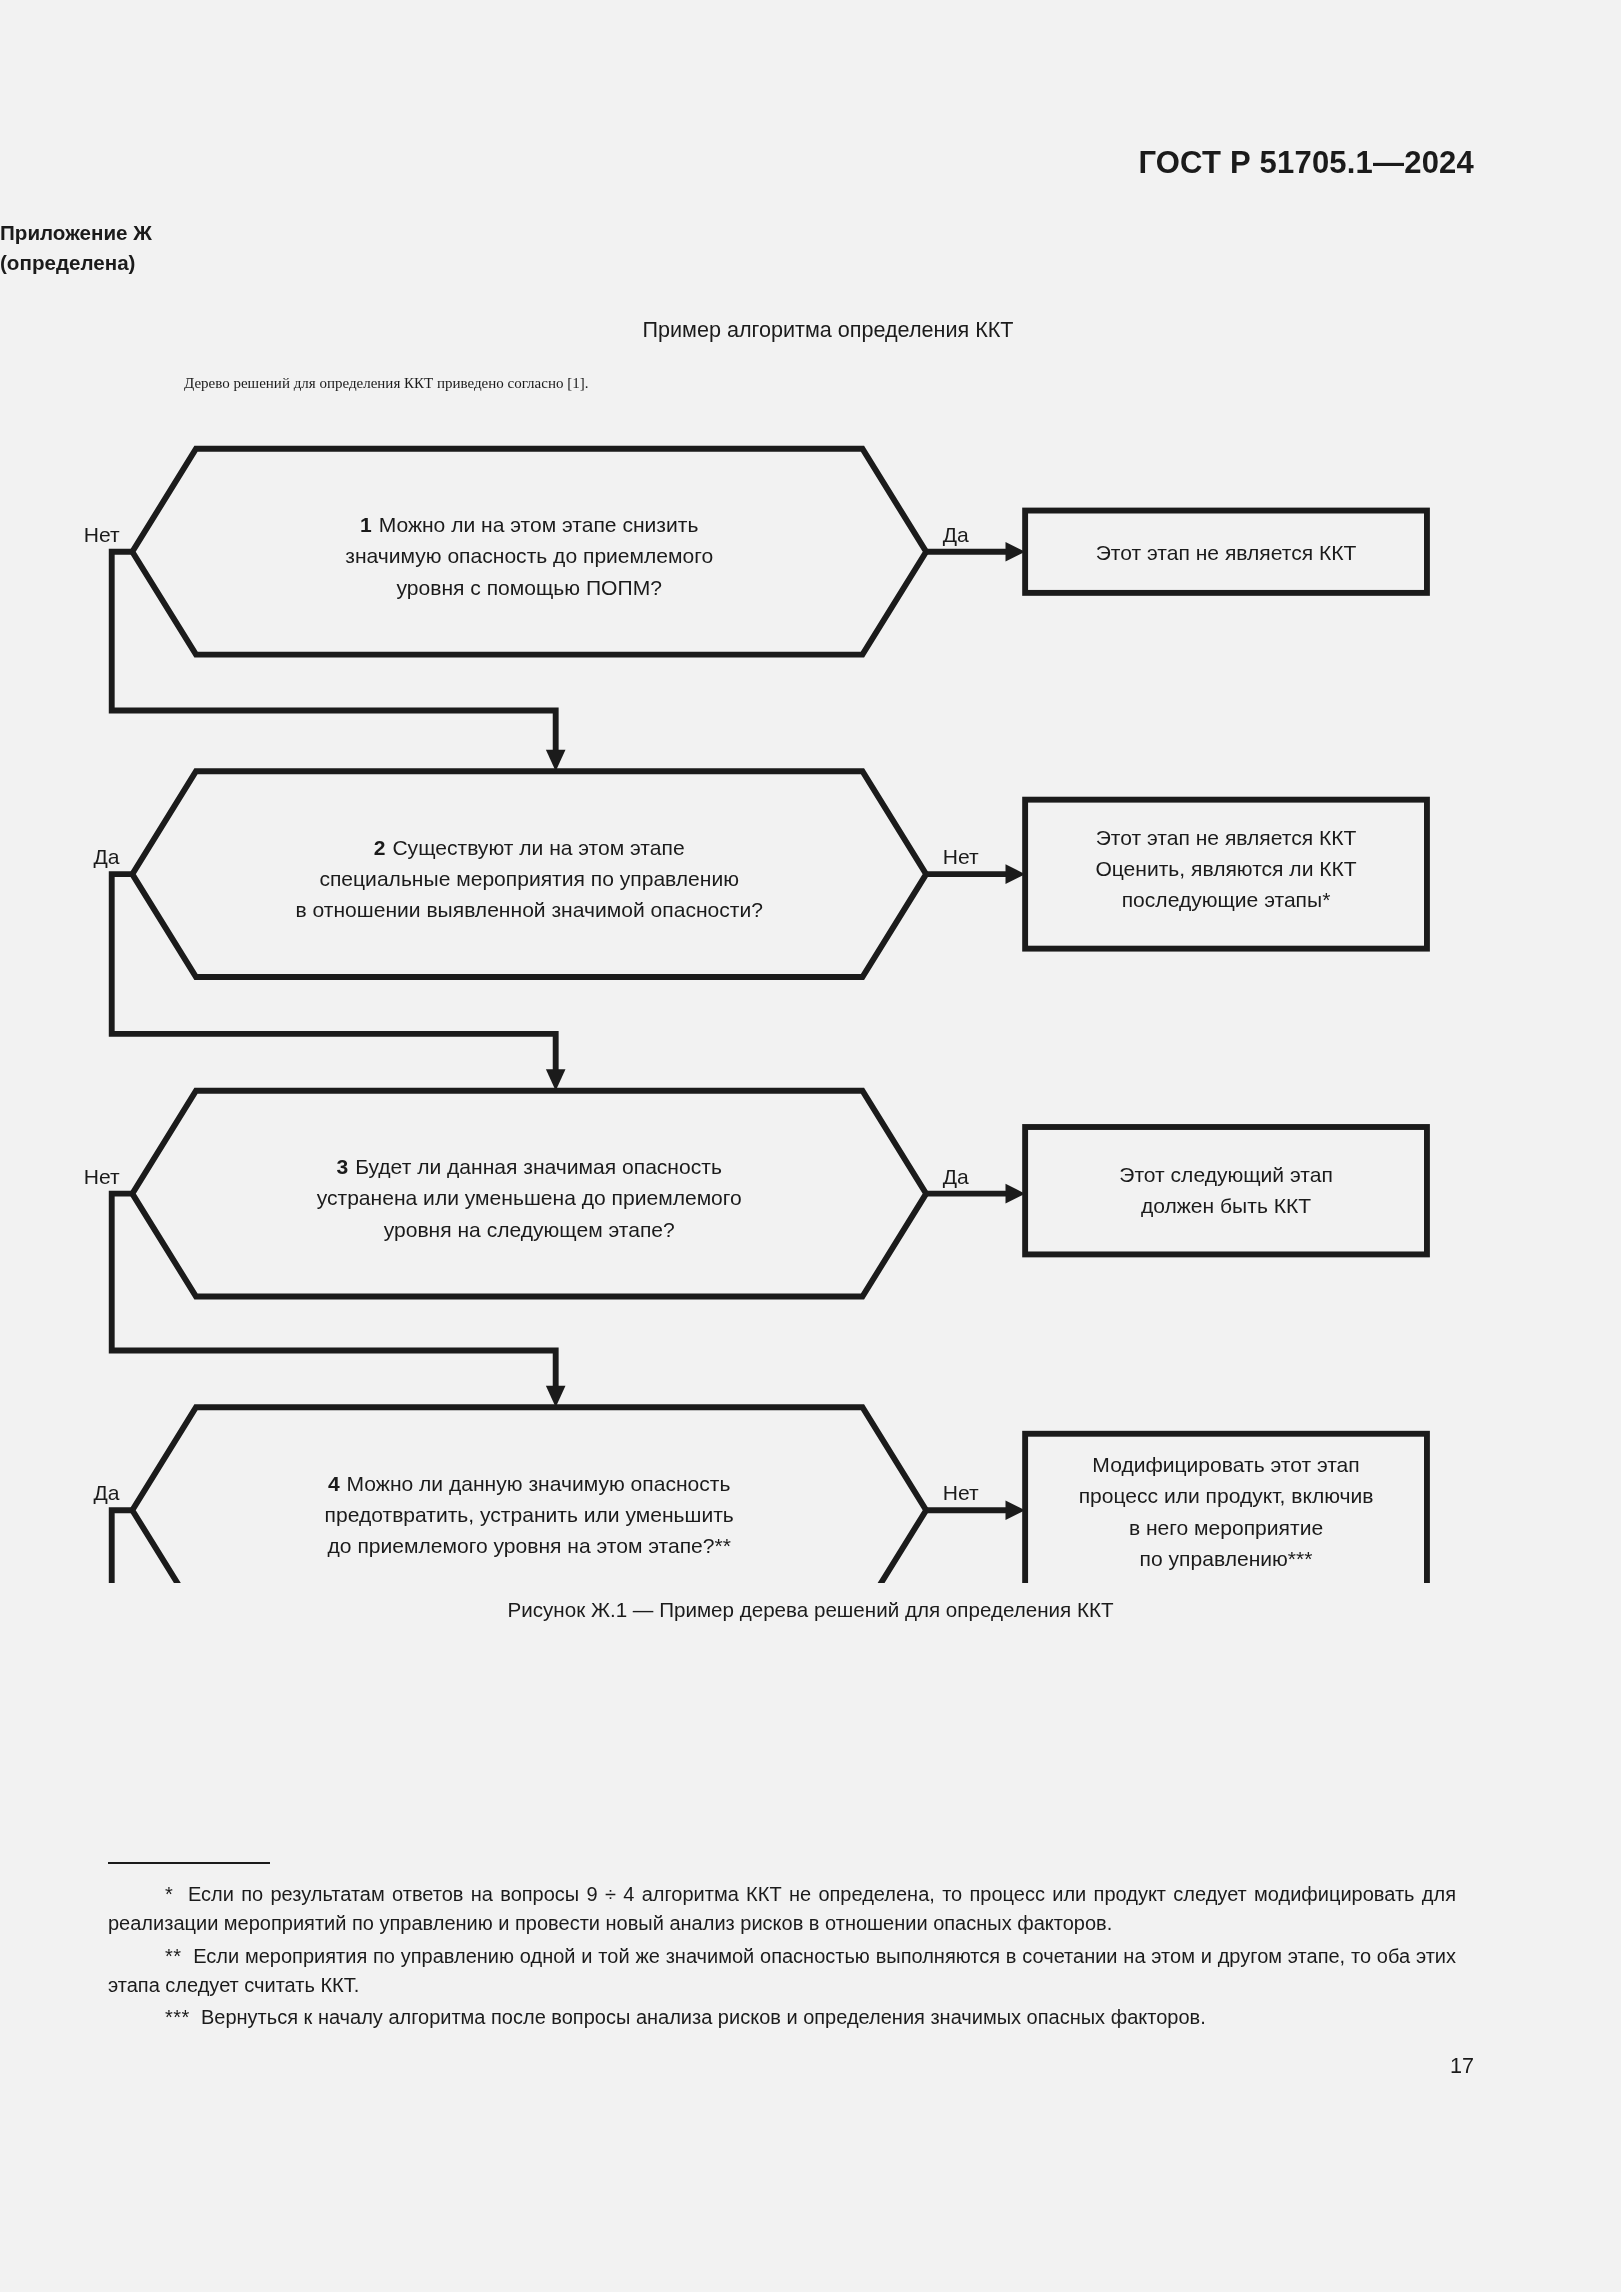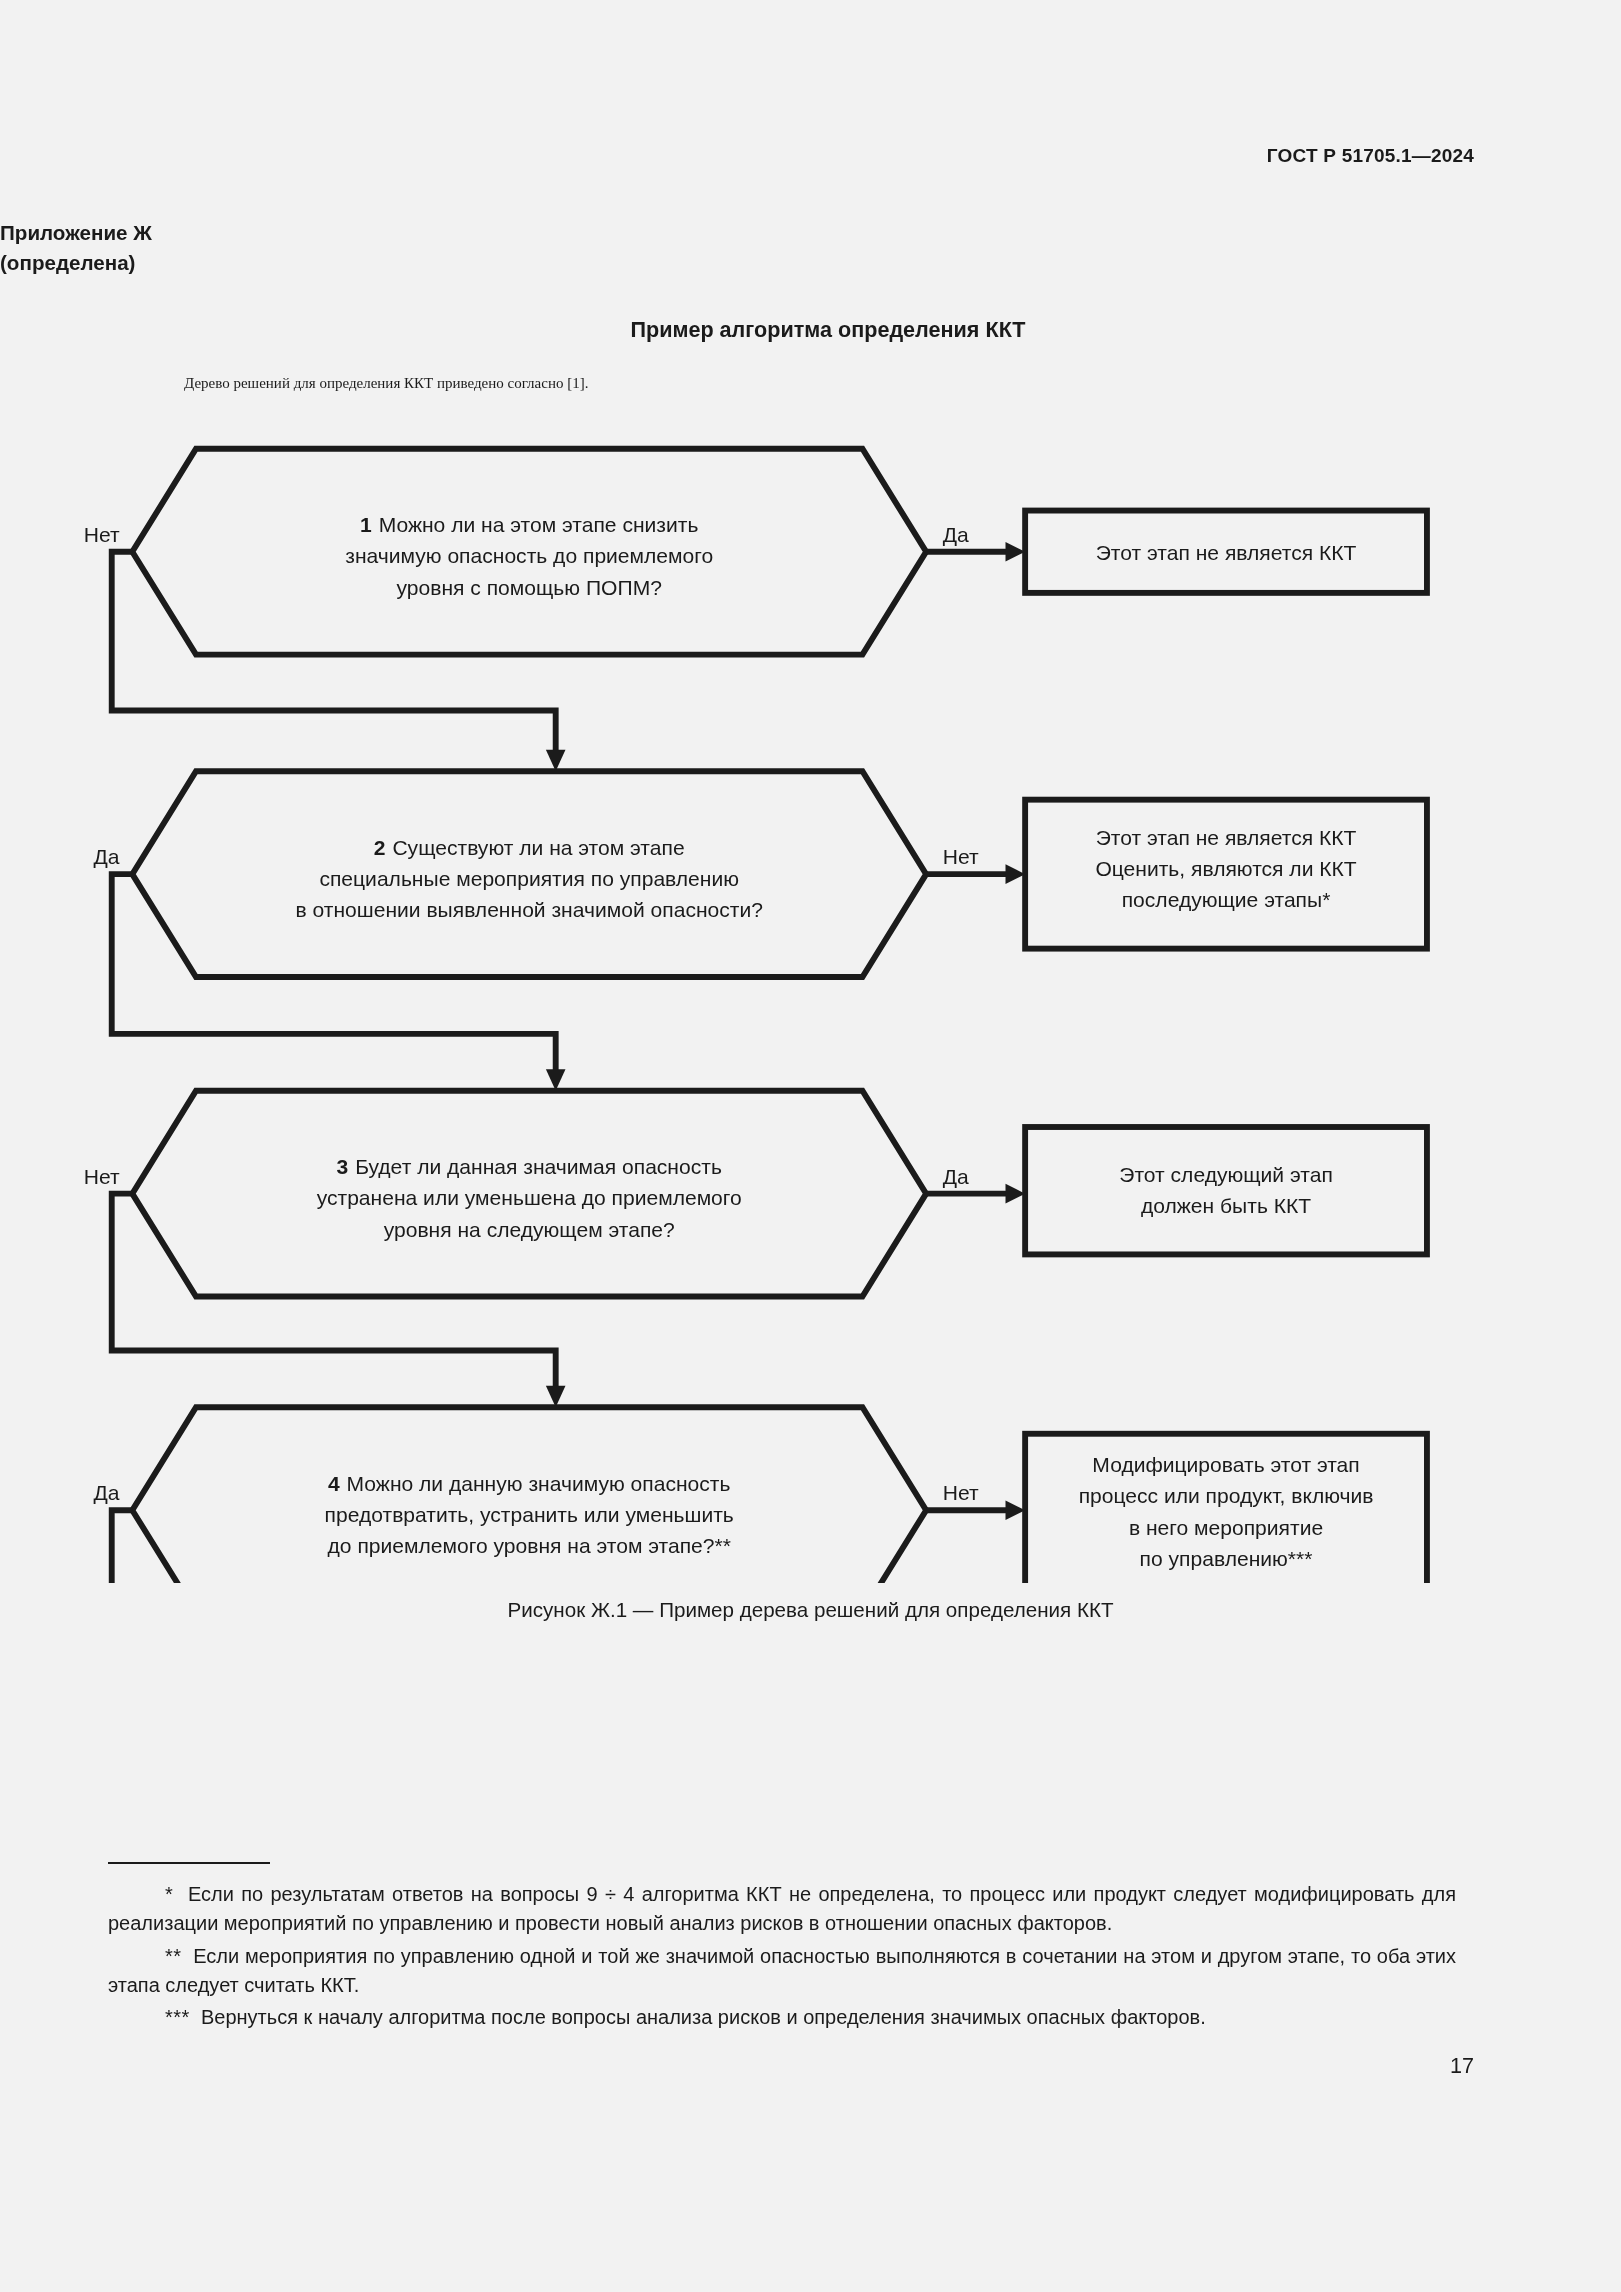--- a/index.html
+++ b/index.html
@@ -8,31 +8,31 @@
     background:#f2f2f2;
     font-family:"Liberation Sans", sans-serif;
     color:#1b1b1b;
     position:relative;
     overflow:hidden;
   }
   .page { position:absolute; inset:0; }
 
   .std-header {
     position:absolute; top:145px; right:147px;
-    font-size:19px; font-weight:bold; letter-spacing:0.2px;
+    font-size:31px; font-weight:bold; letter-spacing:0.2px;
     white-space:nowrap;
   }
 
   .annex-block {
     position:absolute; top:218px; left:0; right:0;
     text-align:left; font-size:20.6px; font-weight:bold; line-height:30px;
   }
   .doc-title {
     position:absolute; top:317px; left:14px; right:0;
-    text-align:center; font-size:21.6px; font-weight:bold;padding-left:21px;
+    text-align:center; font-size:21.6px; font-weight:normal;padding-left:21px;
   }
   .intro-line {
     position:absolute; top:375px; left:184px;
     font-size:15px;
     font-family:Liberation Serif, serif;
   }
 
   .figure-wrap { position:absolute; top:426px; left:0; width:1621px; height:1147px; }
   .figure-wrap svg { display:block; }
 

